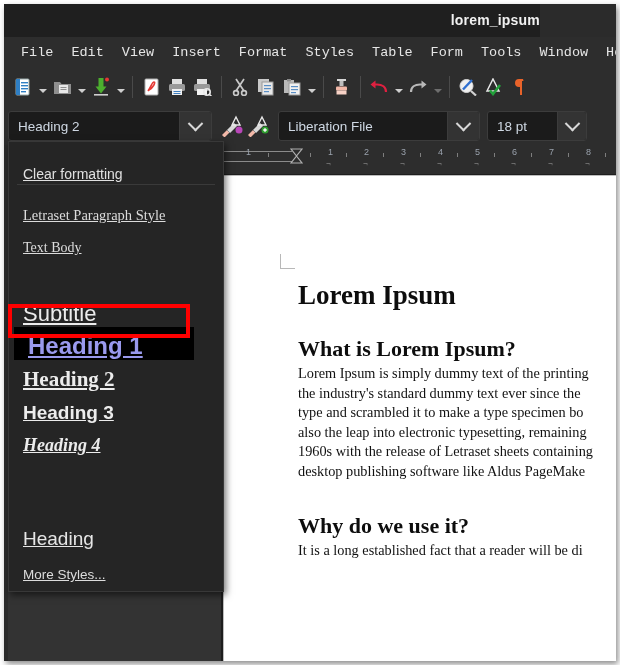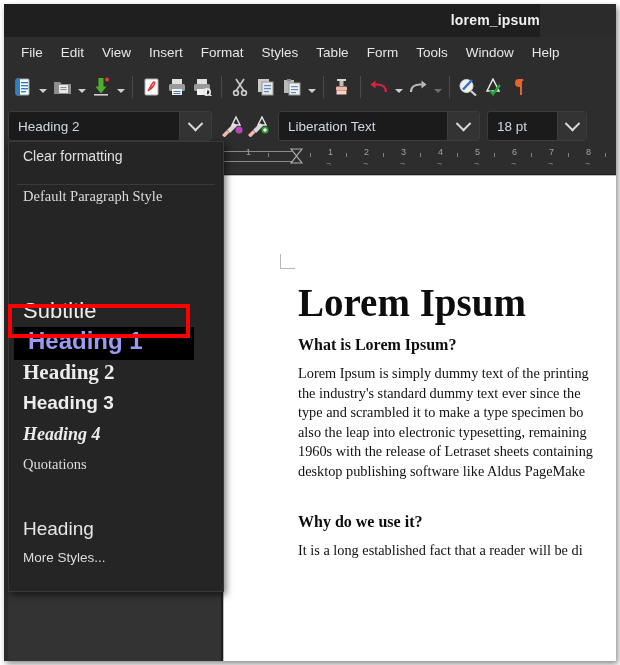--- a/index.html
+++ b/index.html
@@ -20,21 +20,21 @@
   }
   .titlebar .title{
     position:absolute;right:0px;top:8px;
     font-size:14px;font-weight:bold;color:#f0f0f0;
     white-space:nowrap;letter-spacing:.2px;
   }
   
   .menubar{
     position:absolute;left:0;top:33px;width:612px;height:30px;
     background:#2d2d2d;
-    display:flex;align-items:center;padding-left:8px;box-sizing:border-box;
+    display:flex;align-items:center;padding-left:8px;box-sizing:border-box;font-family:Liberation Mono, monospace;
   }
   .menu-item{
     font-size:13.5px;color:#e6e6e6;padding:3px 9px;white-space:nowrap;
     cursor:default;
   }
   
   .toolbar{
     position:absolute;left:0;top:63px;width:612px;height:40px;
     background:#2d2d2d;
     display:flex;align-items:center;padding-left:6px;box-sizing:border-box;
@@ -96,45 +96,45 @@
     position:absolute;left:4px;top:2px;width:420px;height:500px;
     background:#ffffff;
     box-shadow:0 0 0 1px #bdbdbd;
   }
   .corner{
     position:absolute;left:56px;top:78px;width:14px;height:14px;
     border-left:1px solid #b8b8b8;border-bottom:1px solid #b8b8b8;
   }
   .doc-title{
     position:absolute;left:74px;top:104px;
-    font-family:"Liberation Serif", serif;font-size:39px;font-weight:bold;color:#0d0d0d;
+    font-family:"Liberation Serif", serif;font-size:27px;font-weight:bold;color:#0d0d0d;
     white-space:nowrap;
   }
   .doc-h2{
     position:absolute;left:74px;
-    font-family:"Liberation Serif", serif;font-size:16px;font-weight:bold;color:#0d0d0d;
+    font-family:"Liberation Serif", serif;font-size:22px;font-weight:bold;color:#0d0d0d;
     white-space:nowrap;
   }
   .doc-p{
     position:absolute;left:74px;width:370px;
     font-family:"Liberation Serif", serif;font-size:14.3px;color:#111;
     line-height:19.6px;
   }
   .doc-p div{white-space:nowrap;}
   
   .dd{
     position:absolute;left:4px;top:137px;width:216px;height:451px;
     background:#252525;border:1px solid #383838;box-sizing:border-box;
     box-shadow:2px 3px 7px rgba(0,0,0,.55);
     z-index:40;
   }
   .dd-item{
     position:absolute;left:0;width:214px;
-    color:#dcdcdc;display:flex;align-items:flex-start;
-    padding-left:14px;box-sizing:border-box;white-space:nowrap;
+    color:#dcdcdc;display:flex;align-items:flex-end;
+    padding-left:14px;box-sizing:border-box;white-space:nowrap;text-decoration:underline;
   }
   .dd-sep{position:absolute;left:8px;width:198px;height:1px;background:#3a3a3a;}
   .dd-hl{background:#000000;color:#9a9aee;}
   
   .peek-chev{
     position:absolute;left:186px;top:301px;width:30px;height:32px;
     background:#333333;border:1px solid #444;border-radius:3px;
     display:flex;align-items:center;justify-content:center;z-index:38;
   }
   .redbox{
@@ -329,21 +329,21 @@
       <svg width="24" height="22" viewBox="0 0 24 22">
           <path d="M2 20l5-5 2.5 2.5-5 5z" fill="#f2b8a8"></path>
           <path d="M7 15l7-7 3 3-7 7z" fill="#d8d8d8" stroke="#8a8a8a"></path>
           <path d="M16 2l4 8h-8z" fill="none" stroke="#e8e8e8" stroke-width="1.4"></path>
           <circle cx="19" cy="15" r="3.5" fill="#2fa02f"></circle>
           <rect x="17.2" y="14.3" width="3.6" height="1.4" fill="#fff"></rect>
           <rect x="18.3" y="13.2" width="1.4" height="3.6" fill="#fff"></rect>
         </svg>
     </div>
     <div class="combo" style="width:202px;margin-left:7px;">
-      <div class="val" style="width:164px;">Liberation Text</div>
+      <div class="val" style="width:164px;">Liberation File</div>
       <div class="chev">
           <span class="chev-g"></span>
         </div>
     </div>
     <div class="combo" style="width:100px;margin-left:7px;">
       <div class="val" style="width:62px;">18 pt</div>
       <div class="chev">
           <span class="chev-g"></span>
         </div>
     </div>
@@ -413,40 +413,40 @@
   </div>
 
   <div class="below-dd"></div>
 
   <div class="dd" id="dd">
       <div class="dd-item" style="top: 6px; height: 34px; font-size: 14px; font-family: &quot;Liberation Sans&quot;, sans-serif; font-weight: normal; font-style: normal; color: rgb(224, 224, 224);">
         <span>Clear formatting</span>
       </div>
       <div class="dd-sep" style="top: 42px;"></div>
       <div class="dd-item" style="top: 46px; height: 36px; font-size: 14.5px; font-family: &quot;Liberation Serif&quot;, serif; font-weight: normal; font-style: normal; color: rgb(220, 220, 220);">
-        <span>Default Paragraph Style</span>
+        <span>Letraset Paragraph Style</span>
+      </div>
+      <div class="dd-item" style="top: 82px; height: 32px; font-size: 14px; font-family: &quot;Liberation Serif&quot;, serif; font-weight: normal; font-style: normal; color: rgb(220, 220, 220);">
+        <span>Text Body</span>
       </div>
       <div class="dd-item" style="top: 156px; height: 29px; font-size: 22px; font-family: &quot;Liberation Sans&quot;, sans-serif; font-weight: normal; font-style: normal; color: rgb(236, 236, 236);">
         <span>Subtitle</span>
       </div>
       <div class="dd-item dd-hl" style="top: 185px; height: 33px; font-size: 24px; font-family: &quot;Liberation Sans&quot;, sans-serif; font-weight: bold; font-style: normal; left: 5px; width: 180px;">
         <span>Heading 1</span>
       </div>
       <div class="dd-item" style="top: 218px; height: 32px; font-size: 21px; font-family: &quot;Liberation Serif&quot;, serif; font-weight: bold; font-style: normal; color: rgb(236, 236, 236);">
         <span>Heading 2</span>
       </div>
       <div class="dd-item" style="top: 250px; height: 32px; font-size: 19px; font-family: &quot;Liberation Sans&quot;, sans-serif; font-weight: bold; font-style: normal; color: rgb(236, 236, 236);">
         <span>Heading 3</span>
       </div>
       <div class="dd-item" style="top: 282px; height: 32px; font-size: 18px; font-family: &quot;Liberation Serif&quot;, serif; font-weight: bold; font-style: italic; color: rgb(236, 236, 236);">
         <span>Heading 4</span>
       </div>
-      <div class="dd-item" style="top: 314px; height: 31px; font-size: 14.5px; font-family: &quot;Liberation Serif&quot;, serif; font-weight: normal; font-style: normal; color: rgb(220, 220, 220);">
-        <span>Quotations</span>
-      </div>
       <div class="dd-item" style="top: 376px; height: 32px; font-size: 19px; font-family: &quot;Liberation Sans&quot;, sans-serif; font-weight: normal; font-style: normal; color: rgb(230, 230, 230);">
         <span>Heading</span>
       </div>
       <div class="dd-item" style="top: 408px; height: 32px; font-size: 13.5px; font-family: &quot;Liberation Sans&quot;, sans-serif; font-weight: normal; font-style: normal; color: rgb(220, 220, 220);">
         <span>More Styles...</span>
       </div>
     </div>
 
   <div class="redbox"></div>
 

